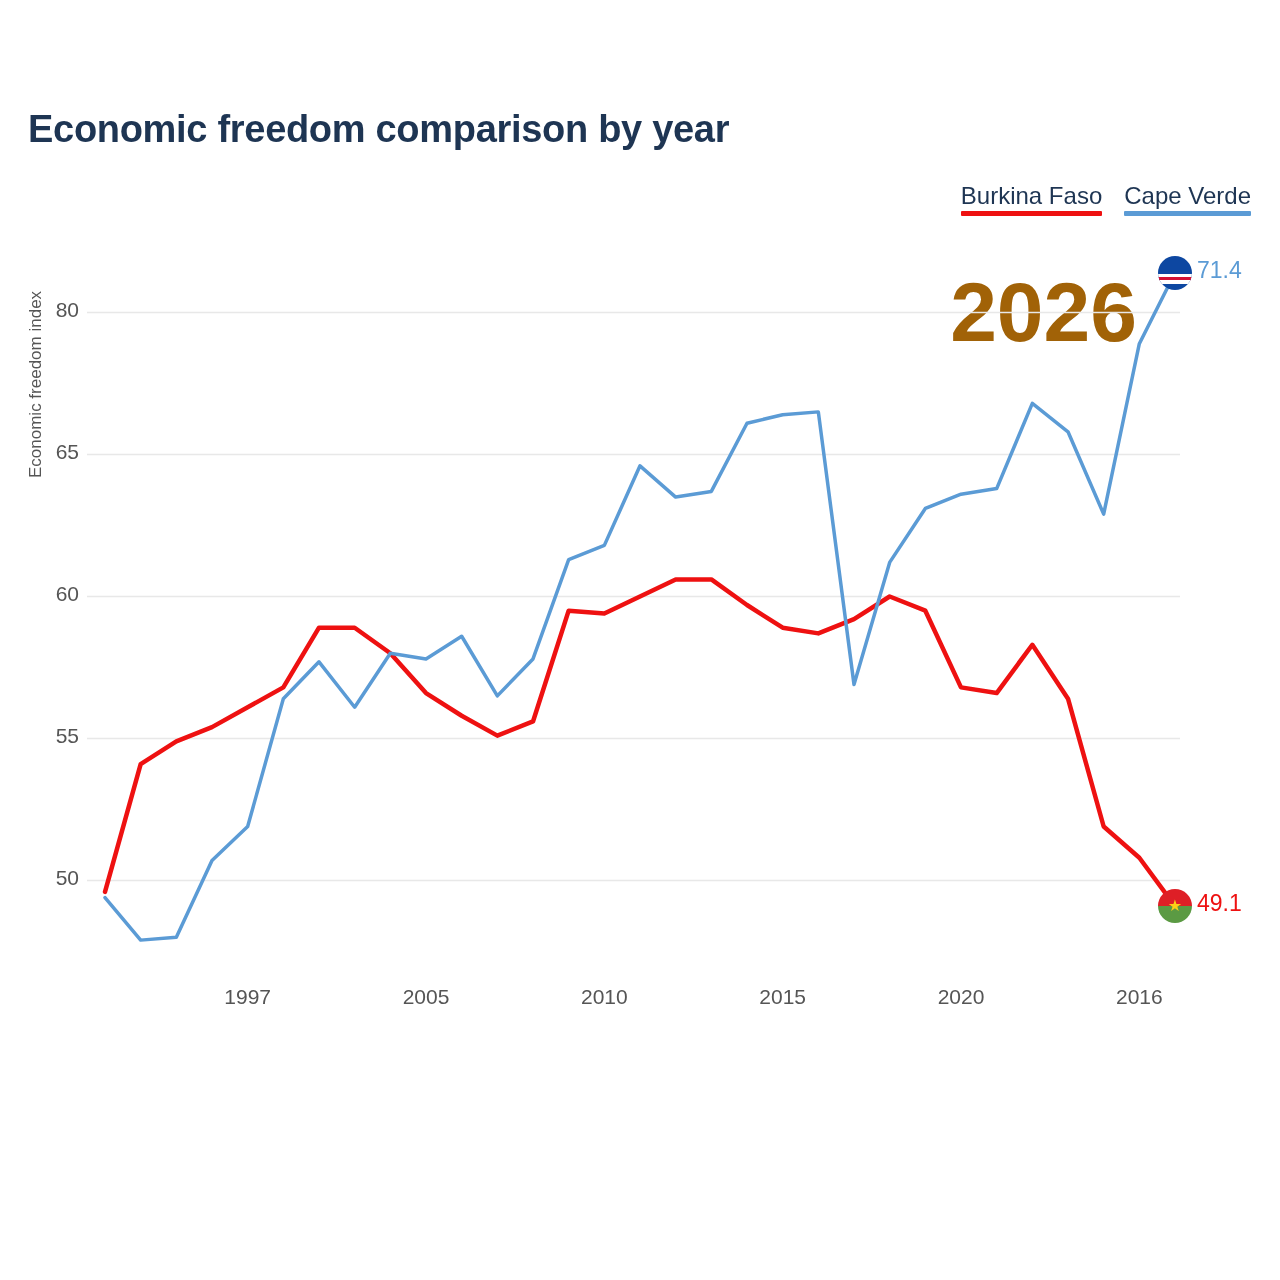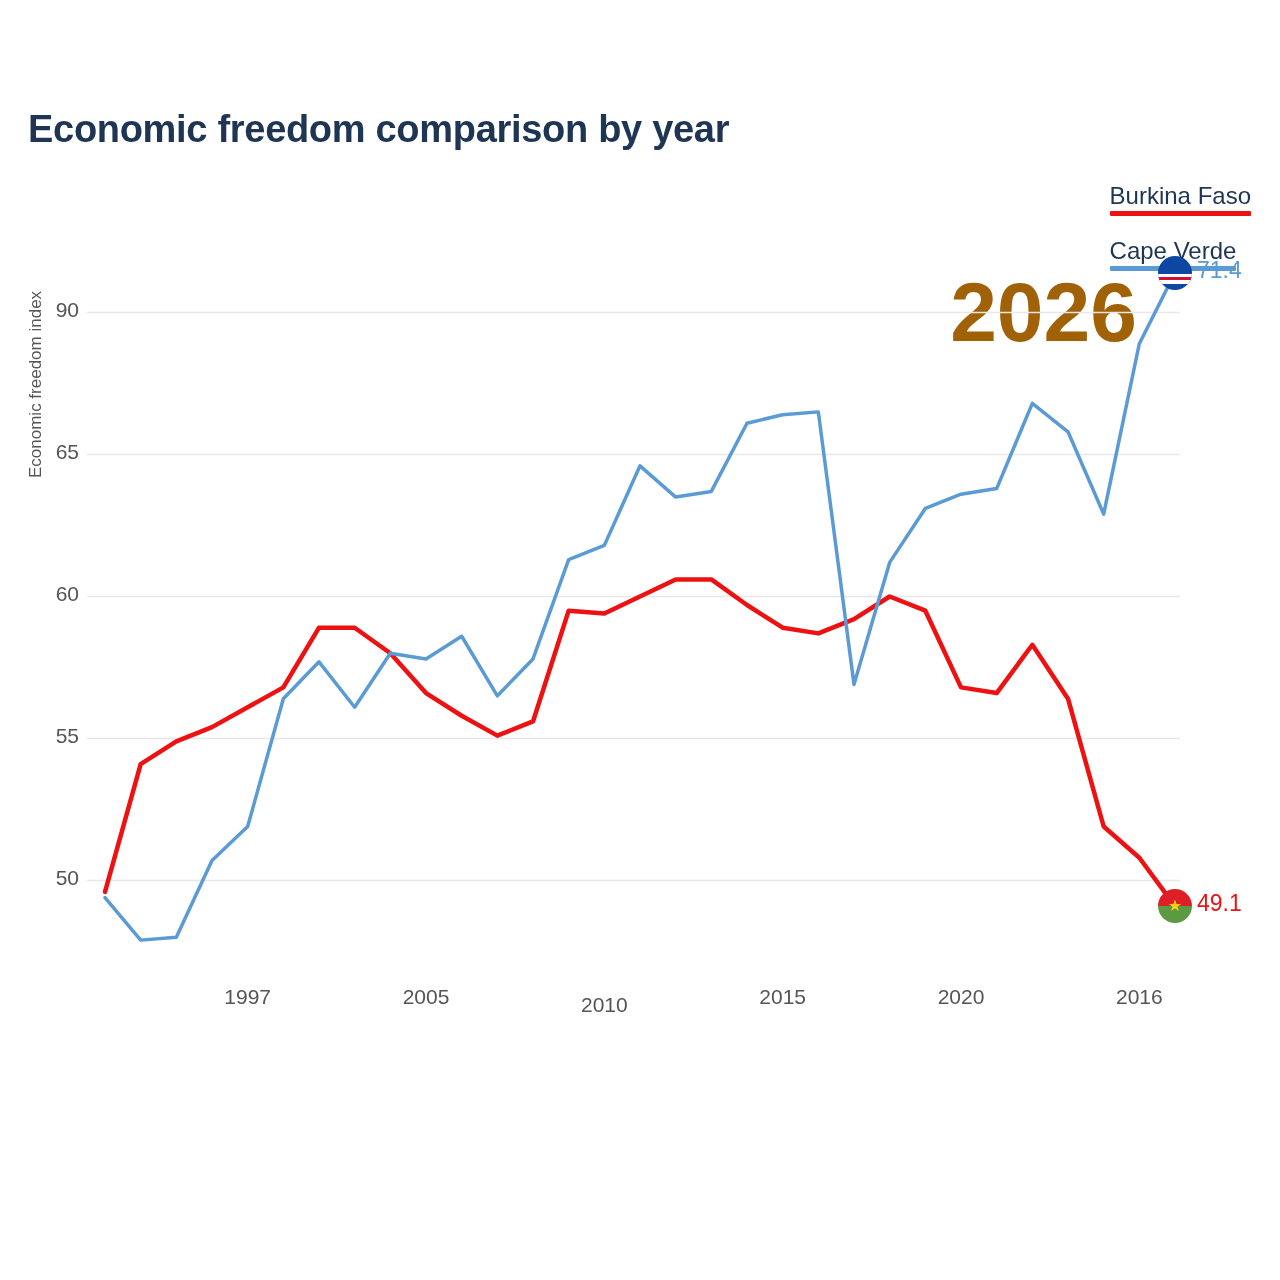--- a/index.html
+++ b/index.html
@@ -28,21 +28,21 @@
     font-weight: bold;
     letter-spacing: -0.3px;
     color: #1e3553;
     white-space: nowrap;
   }
   .legend {
     position: absolute;
     right: 26px;
     top: 183px;
     display: flex;
-    flex-direction: column;
+    flex-direction: row;
     align-items: flex-start;
     gap: 22px;
   }
   .legend-item {
     display: flex;
     flex-direction: column;
     align-items: stretch;
   }
   .legend-label {
     font-size: 24px;
@@ -203,26 +203,26 @@
         <polyline points="105,891.84 140.66666666666666,764.04 176.33333333333331,741.3200000000002 212,727.1200000000001 247.66666666666666,707.24 283.3333333333333,687.3600000000001 319,627.7200000000001 354.66666666666663,627.7200000000001 390.3333333333333,653.2800000000001 426,693.04 461.66666666666663,715.7600000000002 497.3333333333333,735.6400000000001 533,721.44 568.6666666666667,610.6800000000001 604.3333333333333,613.5200000000002 640,596.48 675.6666666666666,579.44 711.3333333333334,579.44 747,605 782.6666666666666,627.7200000000001 818.3333333333333,633.4 854,619.2 889.6666666666666,596.48 925.3333333333334,610.6800000000001 961,687.3600000000001 996.6666666666667,693.04 1032.3333333333335,644.7600000000002 1068,698.7200000000001 1103.6666666666665,826.5200000000001 1139.3333333333333,857.7600000000002 1175,906.0400000000001" fill="none" stroke="#ee1111" stroke-width="4.5" stroke-linejoin="round" stroke-linecap="round"></polyline>
         <polyline points="105,897.5200000000001 140.66666666666666,940.1200000000001 176.33333333333331,937.2800000000001 212,860.6 247.66666666666666,826.5200000000001 283.3333333333333,698.7200000000001 319,661.8 354.66666666666663,707.24 390.3333333333333,653.2800000000001 426,658.9600000000002 461.66666666666663,636.24 497.3333333333333,695.8800000000001 533,658.9600000000002 568.6666666666667,559.5600000000002 604.3333333333333,545.3600000000001 640,465.84000000000026 675.6666666666666,497.08000000000004 711.3333333333334,491.4 747,423.24000000000024 782.6666666666666,414.7199999999999 818.3333333333333,411.8800000000001 854,684.5200000000001 889.6666666666666,562.4 925.3333333333334,508.44000000000005 961,494.24000000000007 996.6666666666667,488.5600000000001 1032.3333333333335,403.3600000000001 1068,431.7600000000002 1103.6666666666665,514.1200000000001 1139.3333333333333,343.7199999999999 1175,272.7199999999999" fill="none" stroke="#5b9bd5" stroke-width="3.5" stroke-linejoin="round" stroke-linecap="round"></polyline>
       </g>
   </svg>
 
   <div id="yticks">
       <div class="ytick" style="left: 25px; top: 866.48px;">50</div>
       <div class="ytick" style="left: 25px; top: 724.48px;">55</div>
       <div class="ytick" style="left: 25px; top: 582.48px;">60</div>
       <div class="ytick" style="left: 25px; top: 440.48px;">65</div>
-      <div class="ytick" style="left: 25px; top: 298.48px;">90</div>
+      <div class="ytick" style="left: 25px; top: 298.48px;">80</div>
     </div>
   <div id="xticks">
       <div class="xtick" style="left: 247.667px; top: 985px;">1997</div>
       <div class="xtick" style="left: 426px; top: 985px;">2005</div>
-      <div class="xtick" style="left: 604.333px; top: 985px; margin-top: 8px;">2010</div>
+      <div class="xtick" style="left: 604.333px; top: 985px;">2010</div>
       <div class="xtick" style="left: 782.667px; top: 985px;">2015</div>
       <div class="xtick" style="left: 961px; top: 985px;">2020</div>
       <div class="xtick" style="left: 1139.33px; top: 985px;">2016</div>
     </div>
 
   <div class="flag" id="flag-cv" style="left: 1175px; top: 272.72px;">
     <div class="flag-cv-base"></div>
     <div class="flag-cv-stripe-w1"></div>
     <div class="flag-cv-stripe-r"></div>
     <div class="flag-cv-stripe-w2"></div>

